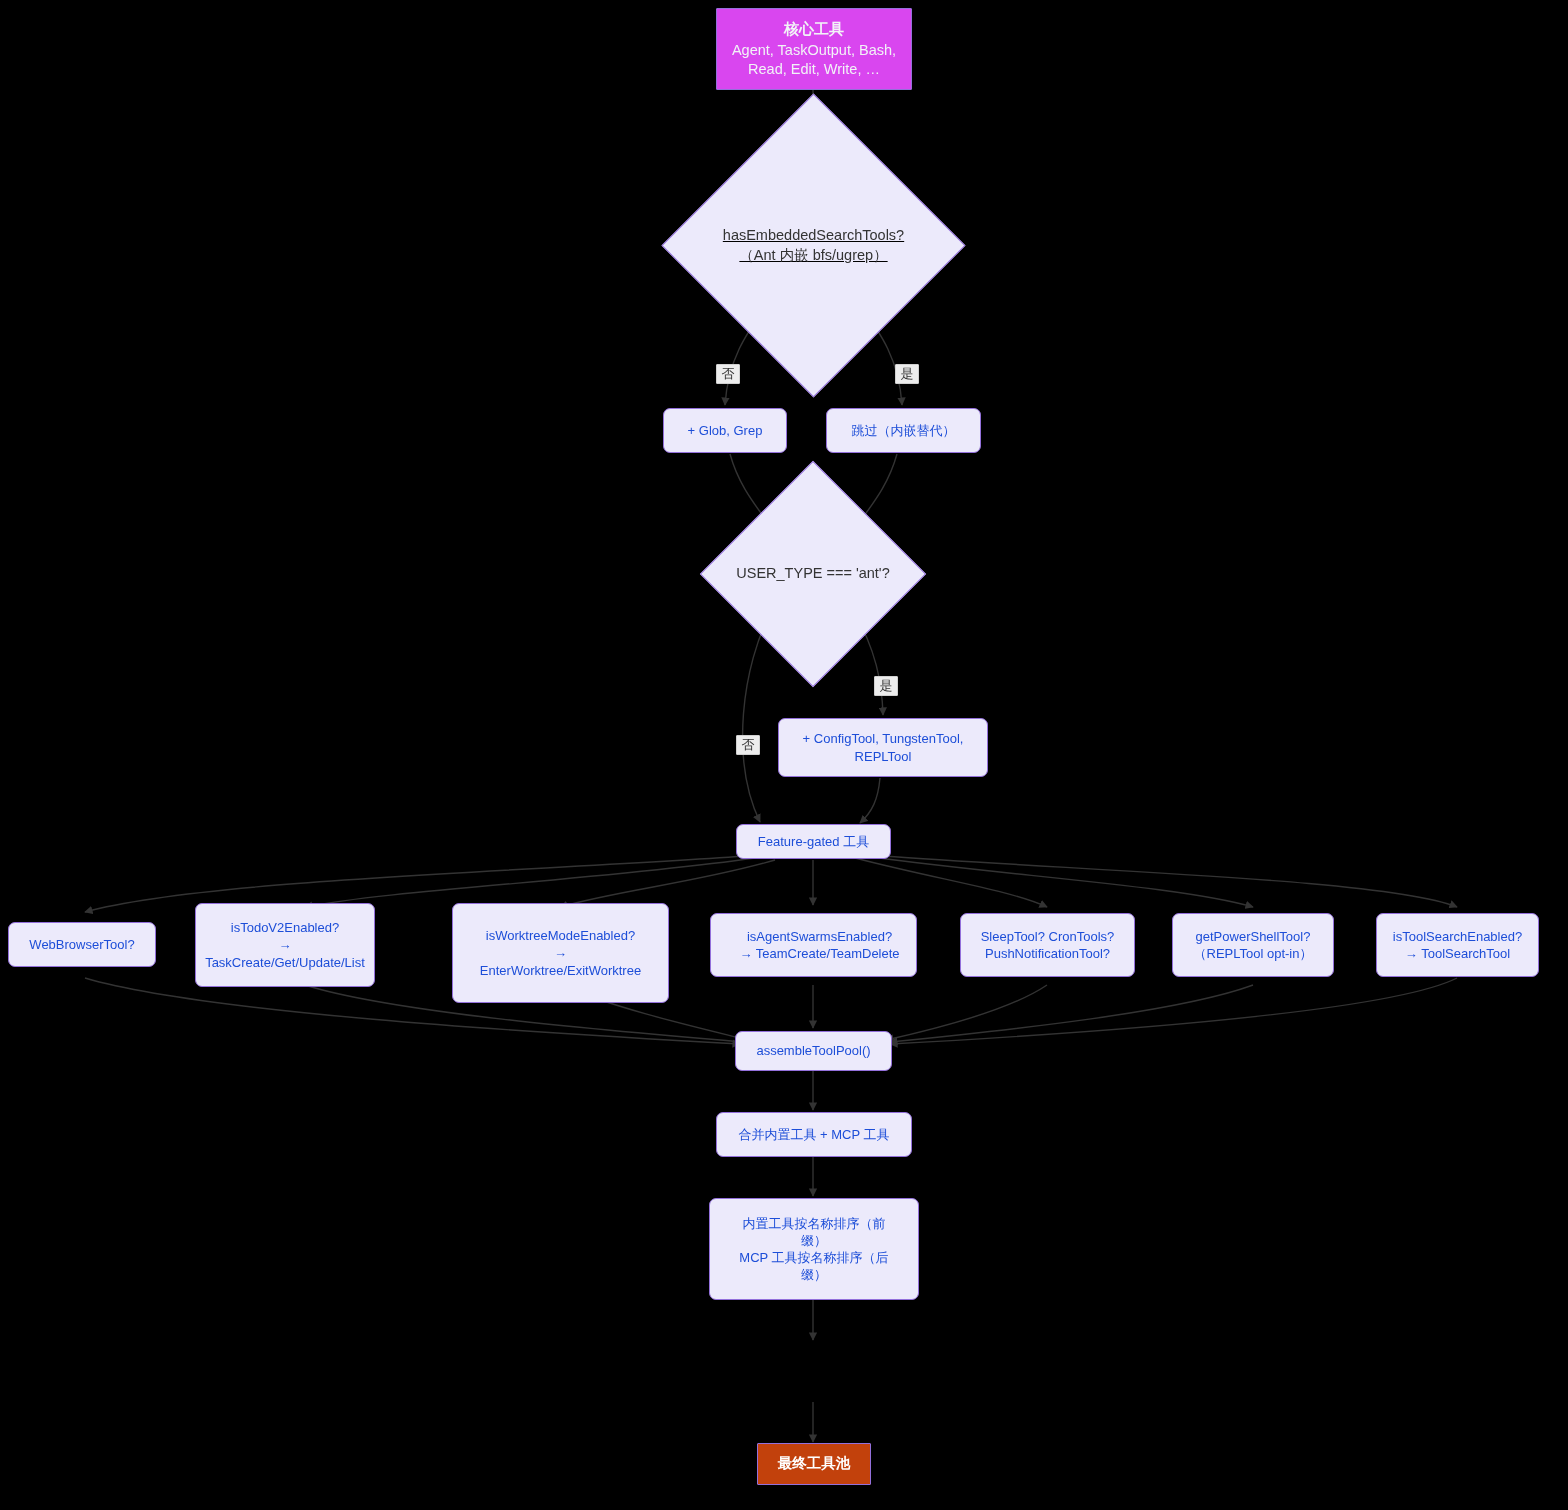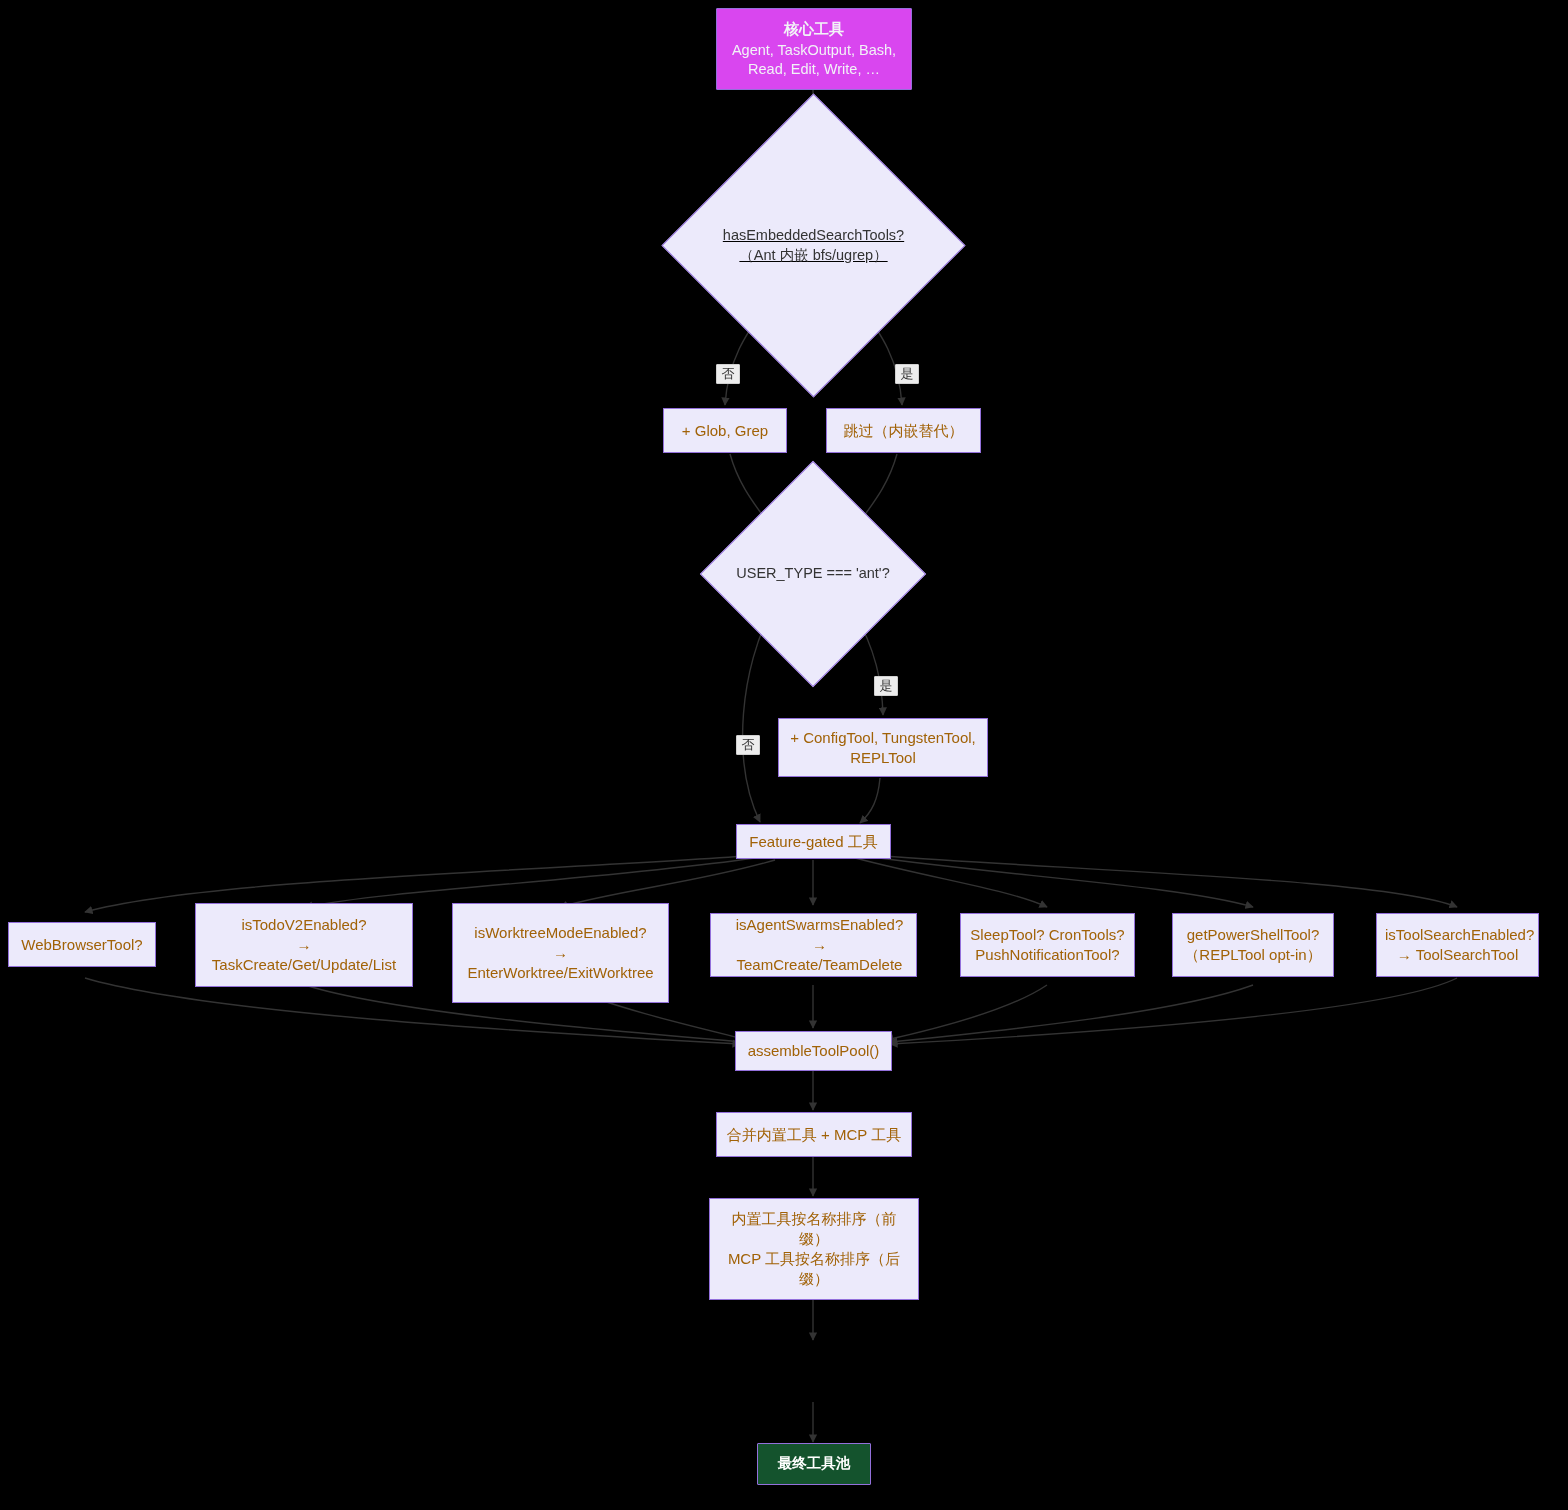--- a/index.html
+++ b/index.html
@@ -39,39 +39,39 @@
     z-index: 3;
   }
   .node .lines {
     width: 100%;
     padding: 0 8px;
     box-sizing: border-box;
   }
   .proc {
     background: #ECEAFB;
     border: 1.6px solid #9370DB;
-    color: #a16207;
-    font-size: 15px;
-    border-radius: 0;
+    color: #1d4ed8;
+    font-size: 13px;
+    border-radius: 7px;
   }
   .start {
     background: #d946ef;
     border: 1.6px solid #9370DB;
     color: #F2F3F7;
     font-size: 14.5px;
     border-radius: 1px;
   }
   .start .title {
     font-weight: bold;
     font-size: 15px;
     display: block;
     margin-bottom: 2px;
   }
   .finish {
-    background: #14532d;
+    background: #c2410c;
     border: 1.6px solid #9370DB;
     color: #FFFFFF;
     font-size: 14.5px;
     font-weight: bold;
     border-radius: 1px;
   }
   .diamond {
     position: absolute;
     display: flex;
     align-items: center;
@@ -207,21 +207,21 @@
   </div>
 
   <div class="node proc" style="left:736px; top:824px; width:155px; height:35px;">
     <div class="lines"><span>Feature-gated 工具</span></div>
   </div>
 
   <div class="node proc" style="left:8px; top:922px; width:148px; height:45px;">
     <div class="lines"><span>WebBrowserTool?</span></div>
   </div>
 
-  <div class="node proc" style="left:195px; top:903px; width:218px; height:84px;">
+  <div class="node proc" style="left:195px; top:903px; width:180px; height:84px;">
     <div class="lines">
       <span>isTodoV2Enabled?</span><br>
       <span>→</span><br>
       <span>TaskCreate/Get/Update/List</span>
     </div>
   </div>
 
   <div class="node proc" style="left:452px; top:903px; width:217px; height:100px;">
     <div class="lines">
       <span>isWorktreeModeEnabled?</span><br>

